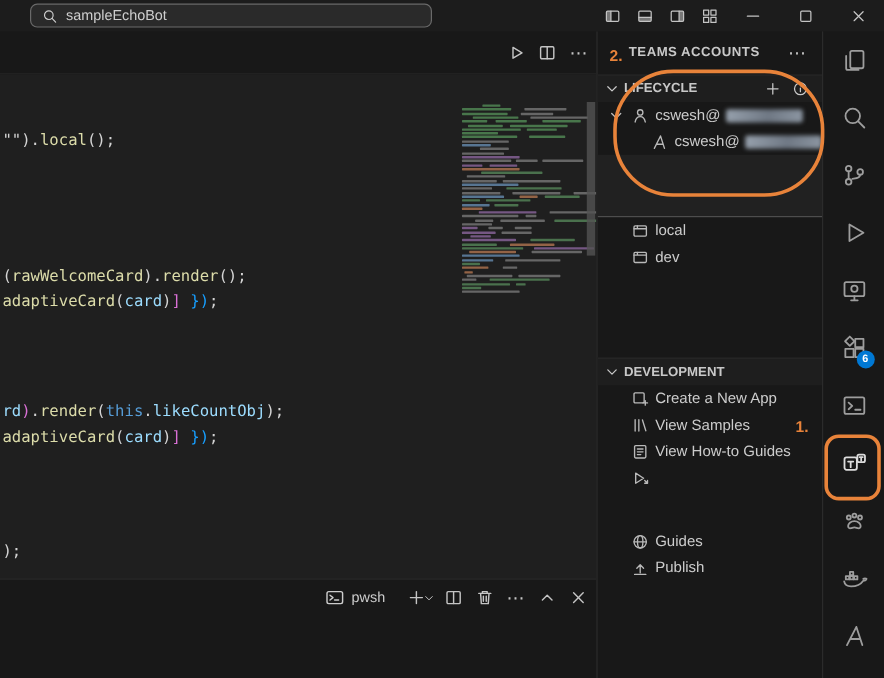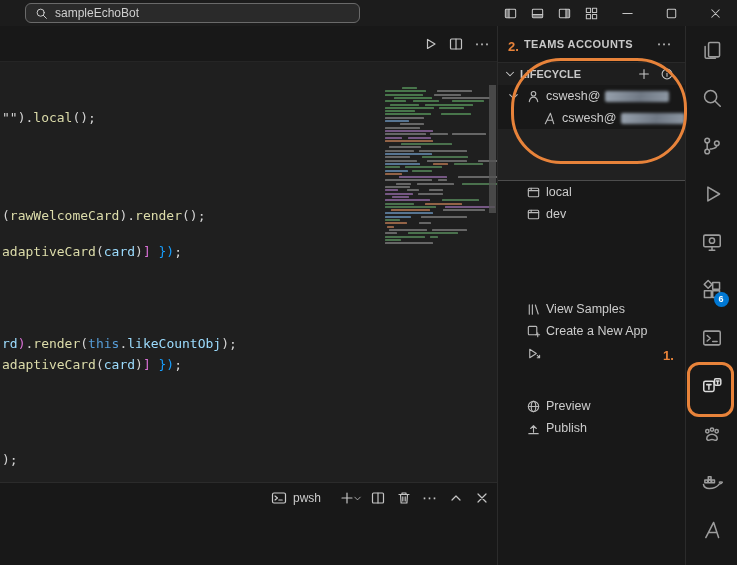--- a/index.html
+++ b/index.html
@@ -148,21 +148,21 @@
             <path d="M8 3v10"></path>
           </svg>
         </span>
       </span>
     <span class="tab-act">⋯</span>
   </div>
 
   <div class="editor">
     <div id="codelayer">
         <div class="code-line" style="top: 48px;"><span style="color: rgb(212, 212, 212);">"")</span><span style="color: rgb(212, 212, 212);">.</span><span style="color: rgb(220, 220, 170);">local</span><span style="color: rgb(212, 212, 212);">();</span></div>
-        <div class="code-line" style="top: 146px;"><span style="color: rgb(212, 212, 212);">(</span><span style="color: rgb(220, 220, 170);">rawWelcomeCard</span><span style="color: rgb(212, 212, 212);">)</span><span style="color: rgb(212, 212, 212);">.</span><span style="color: rgb(220, 220, 170);">render</span><span style="color: rgb(212, 212, 212);">();</span></div>
+        <div class="code-line" style="top: 161px;"><span style="color: rgb(212, 212, 212);">(</span><span style="color: rgb(220, 220, 170);">rawWelcomeCard</span><span style="color: rgb(212, 212, 212);">)</span><span style="color: rgb(212, 212, 212);">.</span><span style="color: rgb(220, 220, 170);">render</span><span style="color: rgb(212, 212, 212);">();</span></div>
         <div class="code-line" style="top: 182px;"><span style="color: rgb(220, 220, 170);">adaptiveCard</span><span style="color: rgb(212, 212, 212);">(</span><span style="color: rgb(156, 220, 254);">card</span><span style="color: rgb(212, 212, 212);">)</span><span style="color: rgb(218, 112, 214);">]</span><span style="color: rgb(212, 212, 212);"> </span><span style="color: rgb(23, 159, 255);">})</span><span style="color: rgb(212, 212, 212);">;</span></div>
         <div class="code-line" style="top: 274px;"><span style="color: rgb(156, 220, 254);">rd</span><span style="color: rgb(218, 112, 214);">)</span><span style="color: rgb(212, 212, 212);">.</span><span style="color: rgb(220, 220, 170);">render</span><span style="color: rgb(212, 212, 212);">(</span><span style="color: rgb(86, 156, 214);">this</span><span style="color: rgb(212, 212, 212);">.</span><span style="color: rgb(156, 220, 254);">likeCountObj</span><span style="color: rgb(212, 212, 212);">);</span></div>
         <div class="code-line" style="top: 295px;"><span style="color: rgb(220, 220, 170);">adaptiveCard</span><span style="color: rgb(212, 212, 212);">(</span><span style="color: rgb(156, 220, 254);">card</span><span style="color: rgb(212, 212, 212);">)</span><span style="color: rgb(218, 112, 214);">]</span><span style="color: rgb(212, 212, 212);"> </span><span style="color: rgb(23, 159, 255);">})</span><span style="color: rgb(212, 212, 212);">;</span></div>
         <div class="code-line" style="top: 390px;"><span style="color: rgb(212, 212, 212);">);</span></div>
       </div>
     <div class="minimap" id="minimap">
         <i style="left: 18.5738px; top: 2px; width: 15.6853px; background: rgb(77, 128, 80);"></i>
         <i style="left: 2px; top: 5.3px; width: 40.7334px; background: rgb(77, 128, 80);"></i>
         <i style="left: 53.5786px; top: 5.3px; width: 35.2521px; background: rgb(110, 110, 110);"></i>
         <i style="left: 2px; top: 8.6px; width: 38.1101px; background: rgb(77, 128, 80);"></i>
@@ -372,55 +372,72 @@
         <div class="row" style="padding-left: 28px;">
           <span class="ic">
             <svg viewBox="0 0 16 16" aria-hidden="true">
               <rect x="2.5" y="3.5" width="11" height="9" rx="1"></rect>
               <path d="M2.5 6h11M5.5 3.5V6"></path>
             </svg>
           </span>
           <span>dev</span>
         </div>
         <div style="height: 73px;"></div>
-        <div class="row" style="padding-left: 28px;">
-          <span class="ic">
-            <svg viewBox="0 0 16 16" aria-hidden="true">
-              <path d="M3.5 3v10M6.8 3v10M10 3.2l3 9.6"></path>
-            </svg>
-          </span>
-          <span>View Samples</span>
+        <div class="sec-h">
+          <span class="ic">
+            <svg viewBox="0 0 16 16" aria-hidden="true">
+              <path d="M4 6l4 4 4-4"></path>
+            </svg>
+          </span>
+          <span>DEVELOPMENT</span>
         </div>
         <div class="row" style="padding-left: 28px;">
           <span class="ic">
             <svg viewBox="0 0 16 16" aria-hidden="true">
               <rect x="2.5" y="2.5" width="9" height="9" rx="1"></rect>
               <path d="M12.5 9.5v4M10.5 11.5h4"></path>
             </svg>
           </span>
           <span>Create a New App</span>
+        </div>
+        <div class="row" style="padding-left: 28px;">
+          <span class="ic">
+            <svg viewBox="0 0 16 16" aria-hidden="true">
+              <path d="M3.5 3v10M6.8 3v10M10 3.2l3 9.6"></path>
+            </svg>
+          </span>
+          <span>View Samples</span>
+        </div>
+        <div class="row" style="padding-left: 28px;">
+          <span class="ic">
+            <svg viewBox="0 0 16 16" aria-hidden="true">
+              <rect x="3" y="2.5" width="10" height="11" rx="1"></rect>
+              <path d="M5.5 5.5h5M5.5 8h5M5.5 10.5h3"></path>
+            </svg>
+          </span>
+          <span>View How-to Guides</span>
         </div>
         <div class="row" style="padding-left: 28px;">
           <span class="ic">
             <svg viewBox="0 0 16 16" aria-hidden="true">
               <path d="M4 3.5v9l7-4.5z"></path>
               <path d="M12 10l2.5 2.5M14.5 10v2.5H12"></path>
             </svg>
           </span>
         </div>
         <div style="height: 31px;"></div>
         <div class="row" style="padding-left: 28px;">
           <span class="ic">
             <svg viewBox="0 0 16 16" aria-hidden="true">
               <circle cx="8" cy="8" r="5.5"></circle>
               <ellipse cx="8" cy="8" rx="2.4" ry="5.5"></ellipse>
               <path d="M2.5 8h11"></path>
             </svg>
           </span>
-          <span>Preview</span>
+          <span>Guides</span>
         </div>
         <div class="row" style="padding-left: 28px;">
           <span class="ic">
             <svg viewBox="0 0 16 16" aria-hidden="true">
               <path d="M8 12V5M5 8l3-3 3 3M3 13.5h10"></path>
             </svg>
           </span>
           <span>Publish</span>
         </div>
       </div>

